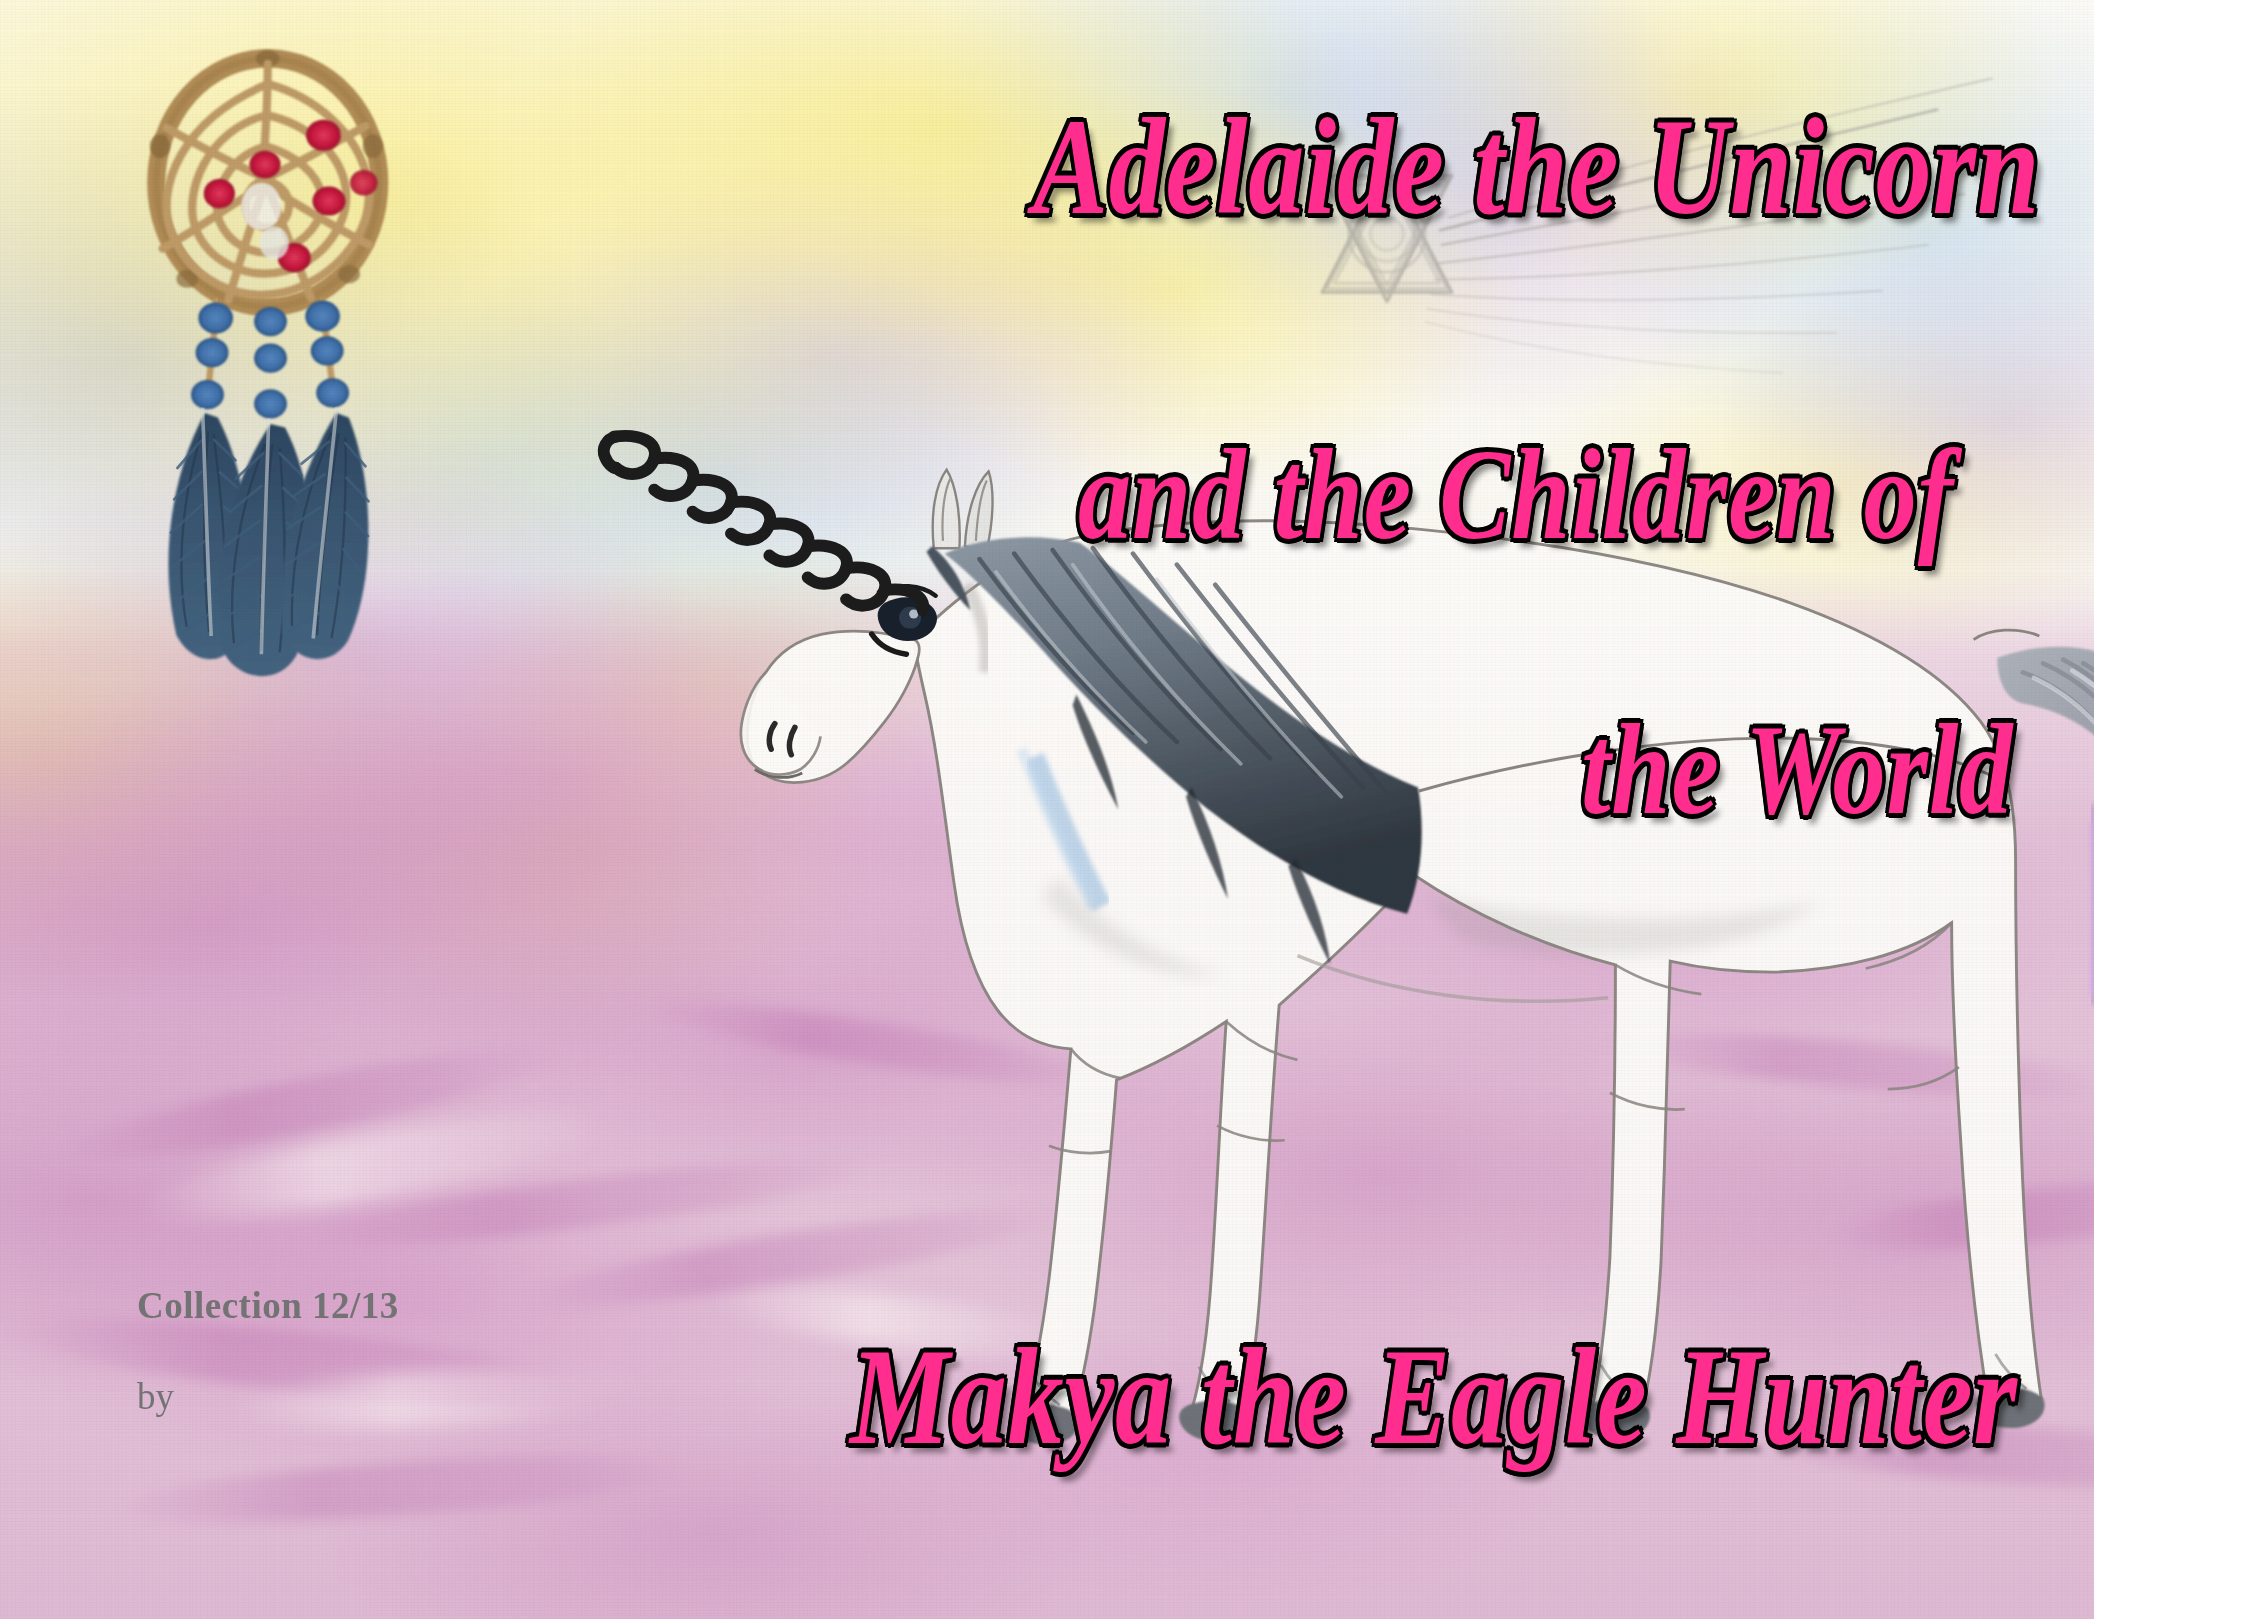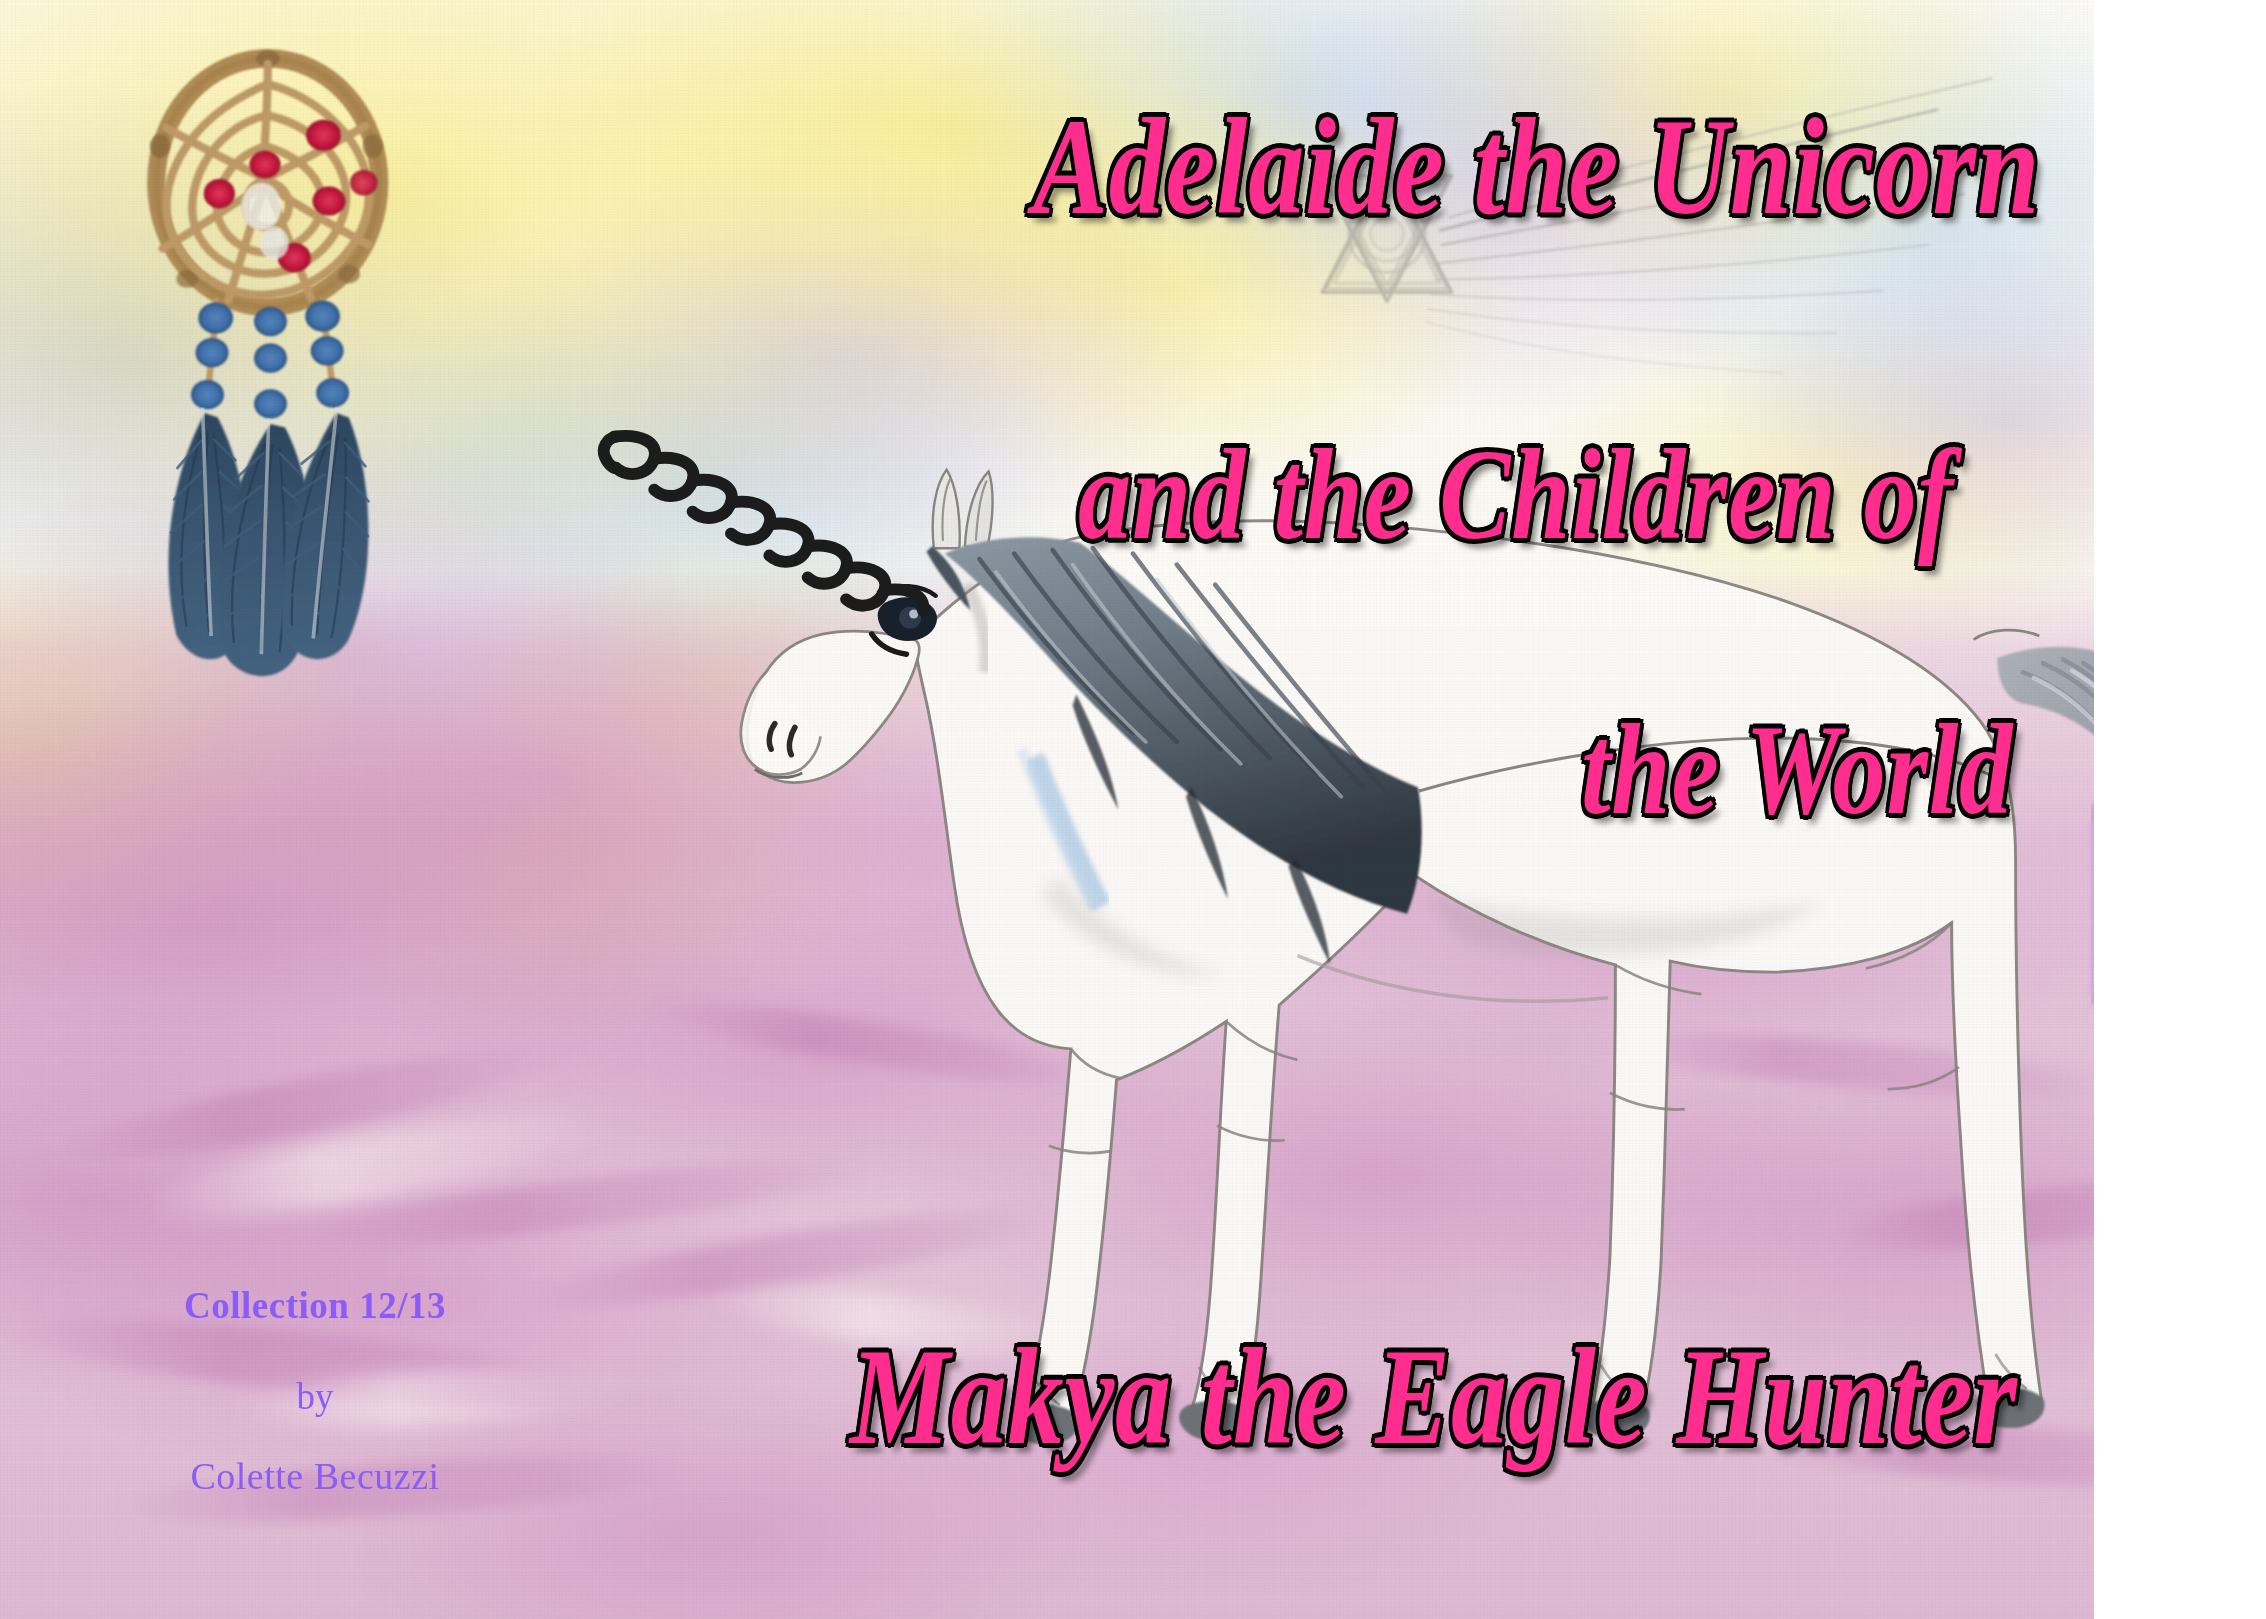--- a/index.html
+++ b/index.html
@@ -115,22 +115,22 @@
   #title-l2 { left: 1078px; top: 429px;  font-size: 130px; transform-origin: left center; }
   #title-l3 { left: 1581px; top: 704px;  font-size: 130px; transform-origin: left center; }
   #subtitle { left: 850px;  top: 1329px; font-size: 137px; transform-origin: left center; }
 
   
   #byline {
     position: absolute;
     left: 137px;
     top: 1284px;
     width: 356px;
-    text-align: center;
-    color: #8b5cf6;
+    text-align: left;
+    color: #737373;
     font-family: "Liberation Serif", "DejaVu Serif", serif;
   }
   #collection-label {
     font-size: 37px;
     font-weight: bold;
     letter-spacing: 0.5px;
     margin-bottom: 48px;
   }
   #by-label {
     font-size: 37px;
@@ -566,17 +566,16 @@
   <div id="grain"></div>
 
   <div class="title-line" id="title-l1">Adelaide the Unicorn</div>
   <div class="title-line" id="title-l2">and the Children of</div>
   <div class="title-line" id="title-l3">the World</div>
   <div class="title-line" id="subtitle">Makya the Eagle Hunter</div>
 
   <div id="byline">
     <div id="collection-label">Collection 12/13</div>
     <div id="by-label">by</div>
-    <div id="author-name">Colette Becuzzi</div>
   </div>
 
 </div>
 
 
 </body></html>

